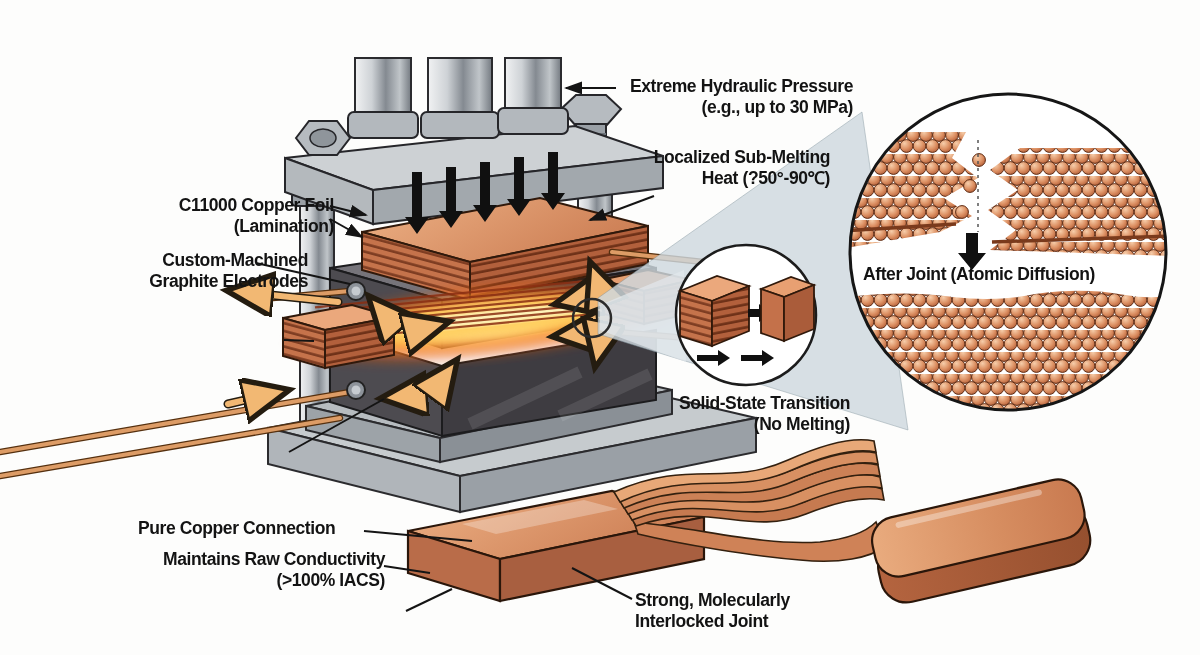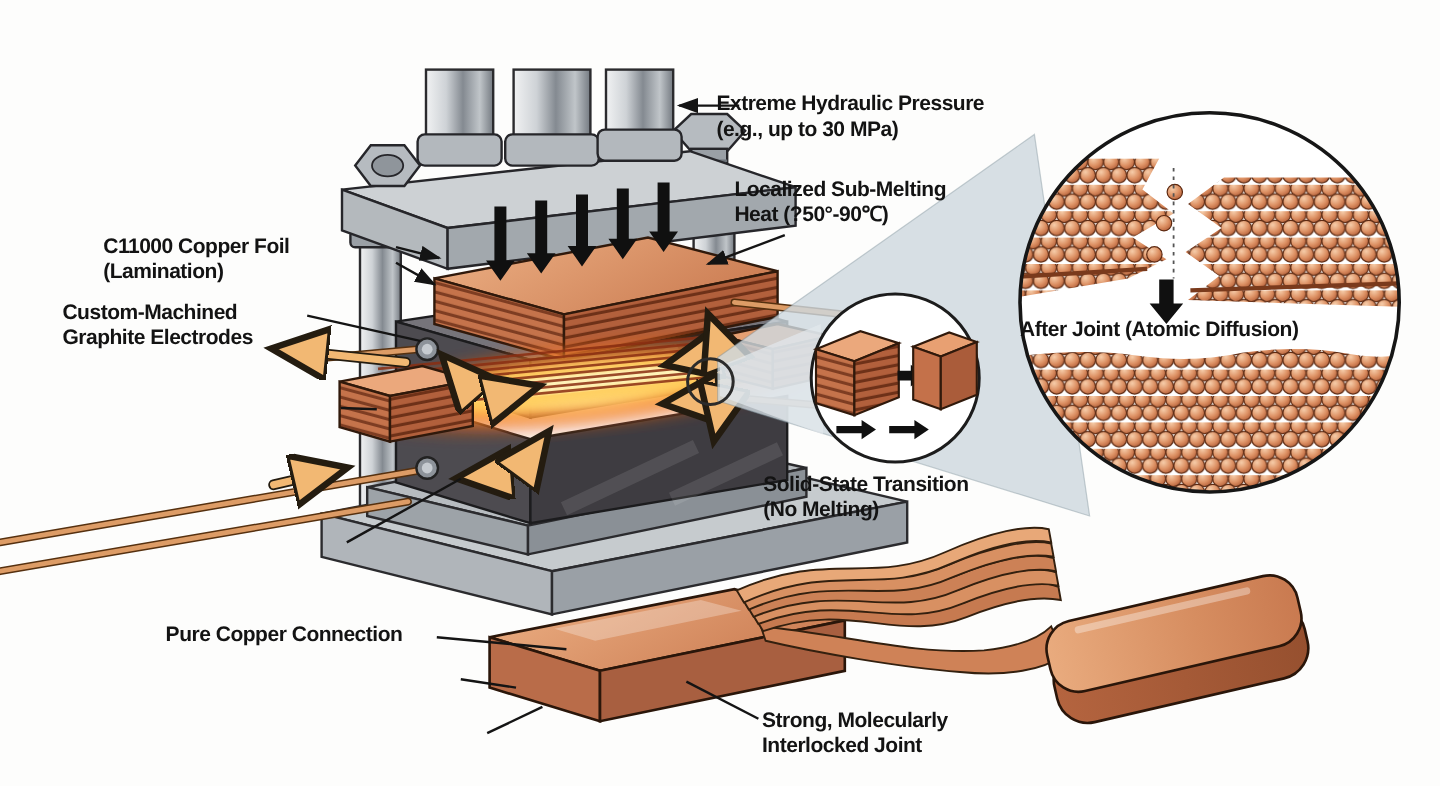--- a/index.html
+++ b/index.html
@@ -1,21 +1,21 @@
 <!DOCTYPE html>
 <html><head>
 <meta charset="utf-8">
 <style>
   html,body{margin:0;padding:0;background:#ffffff;}
   .fig{position:relative;width:1200px;height:655px;overflow:hidden;background:#fdfdfc;
        font-family:"Liberation Sans", sans-serif;}
   .fig svg{position:absolute;left:0;top:0;}
   .lbl{position:absolute;font-weight:700;font-size:17.5px;line-height:21px;color:#131313;
        letter-spacing:-0.4px;white-space:nowrap;}
-  .lbl.center{text-align:left;}
+  .lbl.center{text-align:right;}
   .lbl.right{}
   .lbl.small{font-size:17px;}
 </style>
 </head>
 <body>
 
 <div class="fig">
 
 <svg width="1200" height="655" viewBox="0 0 1200 655">
   <defs>
@@ -323,20 +323,24 @@
   <span>Custom-Machined</span><br>
   <span>Graphite Electrodes</span>
 </div>
 
 
 
 <div class="lbl right" style="left:138px;top:518px;width:224px">
   <span>Pure Copper Connection</span>
 </div>
 
+<div class="lbl center" style="left:143px;top:549px;width:242px">
+  <span>Maintains Raw Conductivity</span><br>
+  <span>(&gt;100% IACS)</span>
+</div>
 
 
 <div class="lbl center" style="left:636px;top:393px;width:214px">
   <span>Solid-State Transition</span><br>
   <span>(No Melting)</span>
 </div>
 
 
 <div class="lbl center" style="left:850px;top:264px;width:245px">
   <span>After Joint (Atomic Diffusion)</span>

